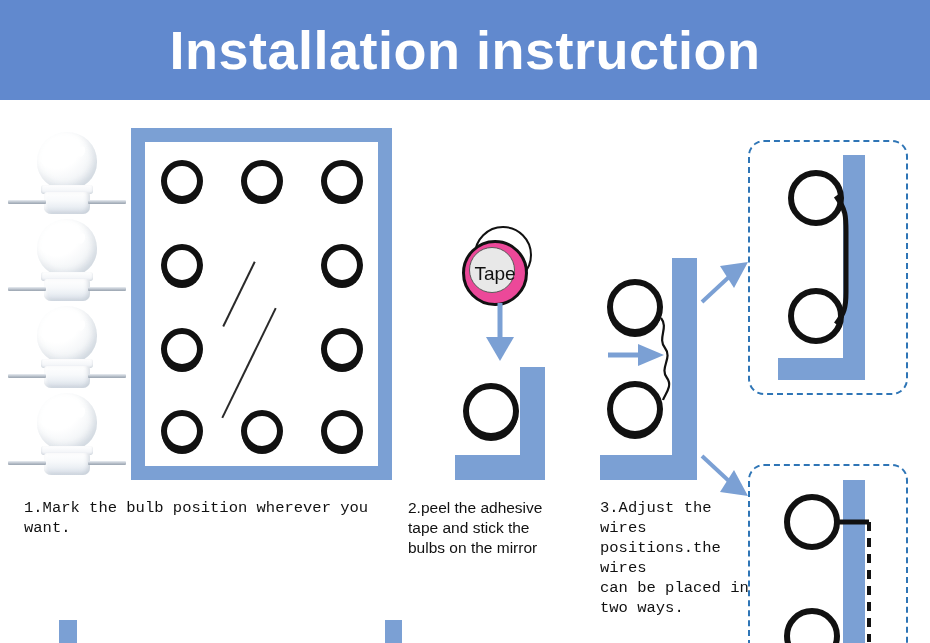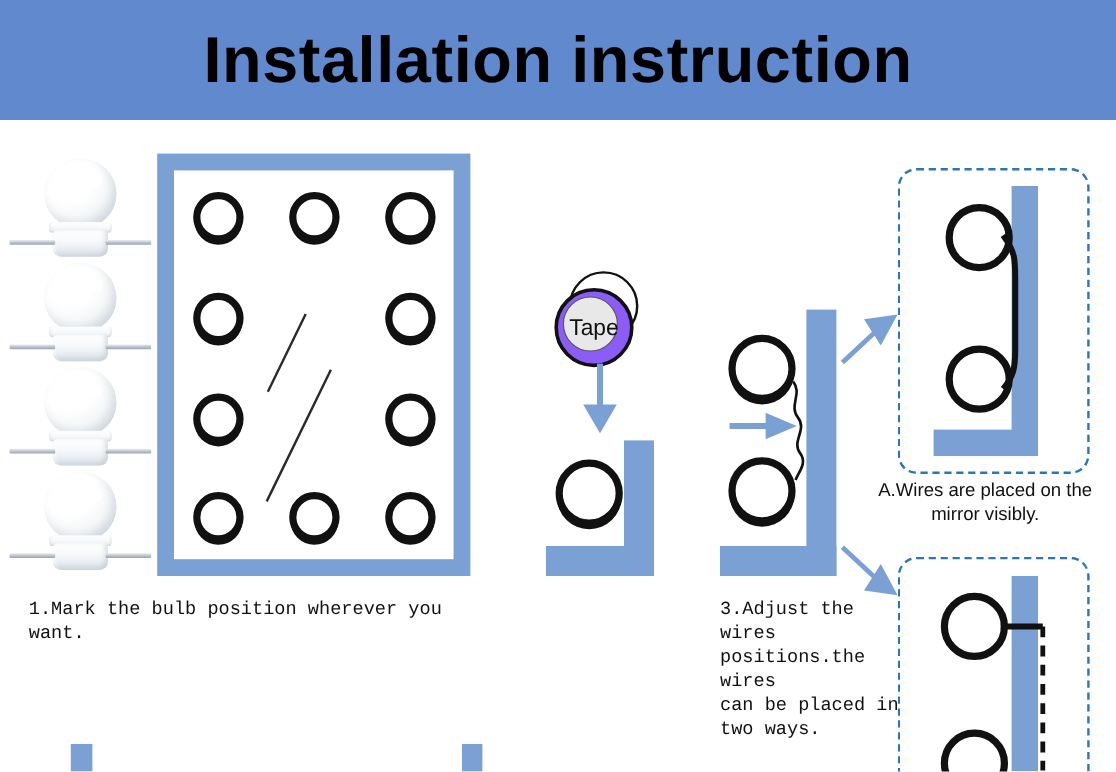--- a/index.html
+++ b/index.html
@@ -12,21 +12,21 @@
   }
   #root{position:relative;width:930px;height:643px;}
 
   
   .header{
     position:absolute;left:0;top:0;width:930px;height:100px;
     background:#6189CE;
     display:flex;align-items:center;justify-content:center;
   }
   .header-title{
-    color:#000000;
+    color:#ffffff;
     font-size:54px;
     font-weight:bold;
     letter-spacing:0.5px;
     line-height:1;
     font-family:"Liberation Sans", sans-serif;
   }
 
   
   .bulb-col{position:absolute;left:8px;top:132px;width:118px;height:348px;}
   .bulb{position:absolute;width:118px;height:88px;}
@@ -95,21 +95,21 @@
   .lshape .hbar{position:absolute;background:#7BA0D4;}
 
   
   .tape{position:absolute;left:462px;top:226px;width:72px;height:76px;}
   .tape .ring-back{
     position:absolute;left:12px;top:0;width:54px;height:54px;border-radius:50%;
     border:2.5px solid #111;background:#ffffff;
   }
   .tape .ring-front{
     position:absolute;left:0;top:14px;width:60px;height:60px;border-radius:50%;
-    border:3.5px solid #111;background:#8b5cf6;
+    border:3.5px solid #111;background:#ec4899;
     display:flex;align-items:center;justify-content:center;
   }
   .tape .ring-inner{
     position:absolute;left:4px;top:4px;width:44px;height:44px;border-radius:50%;
     border:1.5px solid #5a5a5a;background:#e8e8e8;
   }
   .tape .tape-label{
     position:relative;z-index:2;font-size:19px;color:#111;
     font-family:"Liberation Sans", sans-serif;line-height:1;
   }
@@ -237,20 +237,23 @@
     <line x1="18" y1="0" x2="18" y2="36" stroke="#7BA0D4" stroke-width="5"></line>
     <polygon points="4,34 32,34 18,58" fill="#7BA0D4"></polygon>
   </svg>
 
   <div class="lshape" style="left:455px;top:367px;width:100px;height:113px;">
     <div class="vbar" style="left:65px;top:0;width:25px;height:113px;"></div>
     <div class="hbar" style="left:0;top:88px;width:90px;height:25px;"></div>
   </div>
   <div class="ring" style="left:463px;top:383px;width:56px;height:56px;"></div>
 
+  <div class="caption" style="left:408px;top:498px;width:190px;">2.peel the adhesive
+tape and stick the
+bulbs on the mirror</div>
 
   <div class="lshape" style="left:600px;top:258px;width:100px;height:222px;">
     <div class="vbar" style="left:72px;top:0;width:25px;height:222px;"></div>
     <div class="hbar" style="left:0;top:197px;width:97px;height:25px;"></div>
   </div>
 
   <div class="ring" style="left:607px;top:279px;width:56px;height:56px;"></div>
   <div class="ring" style="left:607px;top:381px;width:56px;height:56px;"></div>
 
   <svg class="arrow-svg" style="left:655px;top:318px;" width="30" height="82" viewBox="0 0 30 82">
@@ -284,22 +287,20 @@
     <div class="hbar" style="left:0;top:203px;width:87px;height:22px;"></div>
   </div>
 
   <div class="ring plain" style="left:788px;top:170px;width:56px;height:56px;"></div>
   <div class="ring plain" style="left:788px;top:288px;width:56px;height:56px;"></div>
 
   <svg class="arrow-svg" style="left:832px;top:196px;" width="22" height="130" viewBox="0 0 22 130">
     <path d="M4 0 C14 14, 14 20, 14 36 L14 96 C14 112, 12 118, 4 128" fill="none" stroke="#111111" stroke-width="5"></path>
   </svg>
 
-  <div class="caption center" style="left:712px;top:399px;width:218px;">A.Wires are placed on the
-mirror visibly.</div>
 
   <div class="dashbox" style="left:748px;top:464px;width:160px;height:255px;"></div>
 
   <div class="lshape" style="left:778px;top:480px;width:100px;height:163px;overflow:hidden;">
     <div class="vbar" style="left:65px;top:0;width:22px;height:163px;"></div>
   </div>
 
   <div class="ring plain" style="left:784px;top:494px;width:56px;height:56px;"></div>
   <div class="ring plain" style="left:784px;top:608px;width:56px;height:56px;"></div>
 

